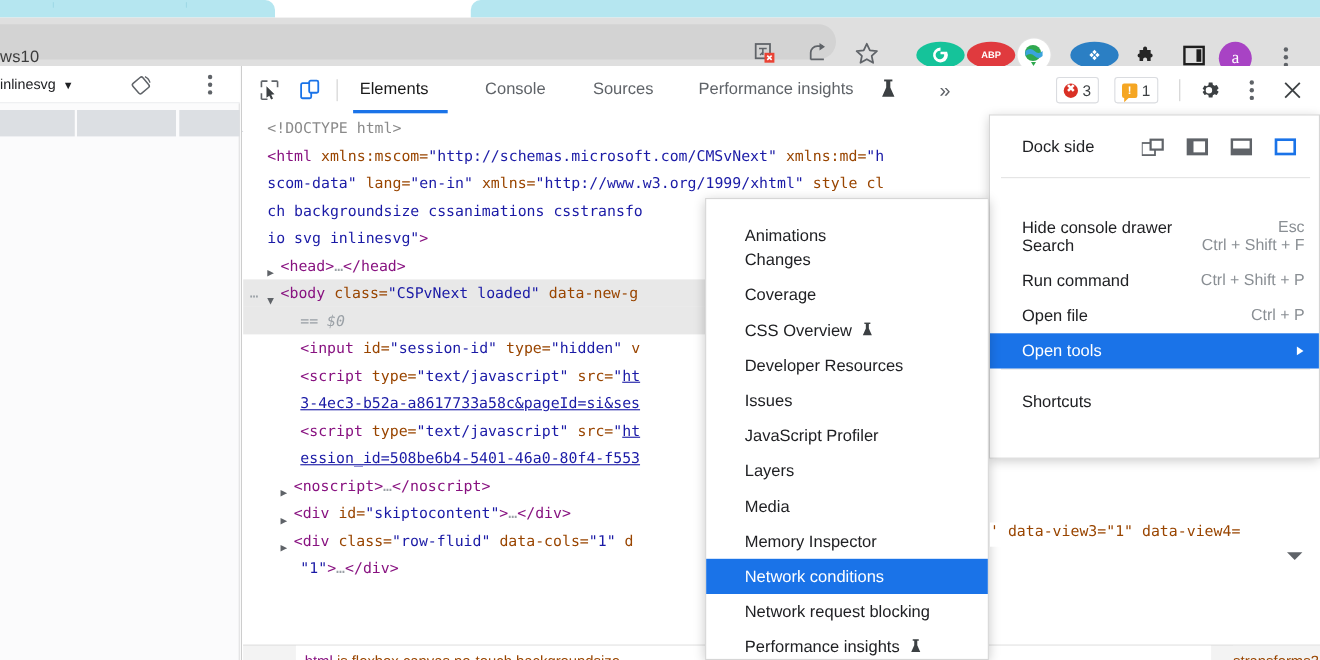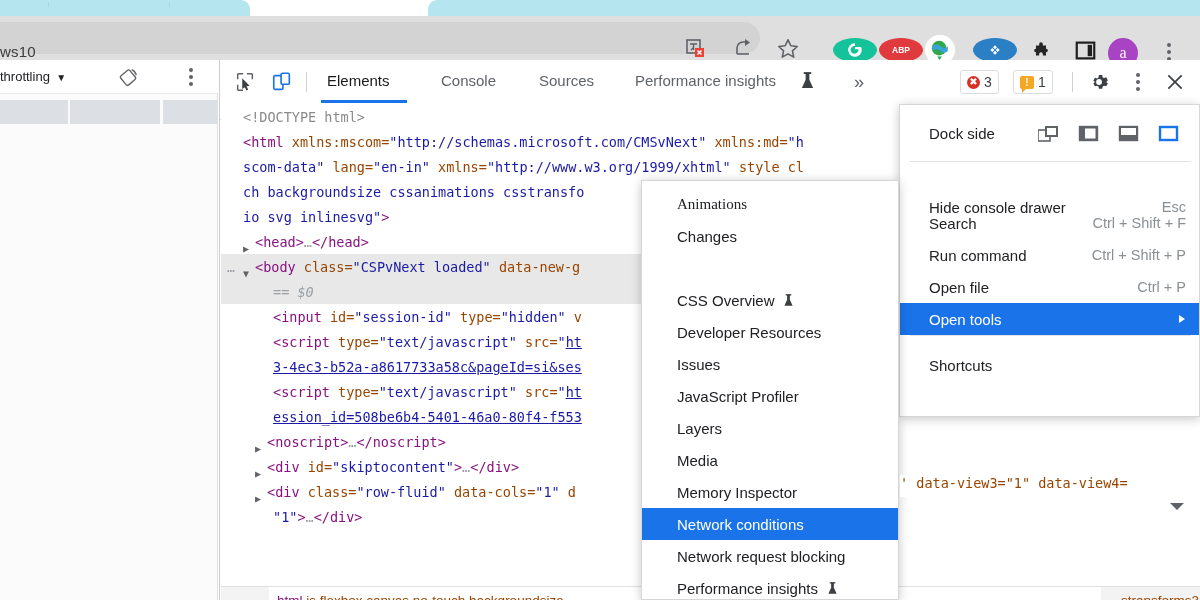--- a/index.html
+++ b/index.html
@@ -263,21 +263,21 @@
     <div class="kebab" style="left:1167px;top:27px;">
       <i></i>
         <i></i>
         <i></i>
     </div>
   </div>
 
   <div class="devpane">
     <div class="devbar">
       <div class="devbar-label">
-        <span>throttling</span>
+        <span>inlinesvg</span>
         <span style="font-size:10px;">&nbsp;▼</span>
       </div>
       <div style="position:absolute;left:118px;top:6px;">
         <svg width="22" height="22" viewBox="0 0 24 24">
           <rect x="4" y="6" width="13" height="13" rx="2" fill="none" stroke="#5f6368" stroke-width="1.5" transform="rotate(-40 11 12)"></rect>
           <path d="M15 4 a9 9 0 0 1 5 6" fill="none" stroke="#5f6368" stroke-width="1.4"></path>
         </svg>
       </div>
       <div class="kebab" style="left:189px;top:8px;">
         <i></i>
@@ -418,25 +418,28 @@
     <div class="mi hl" style="top:198px;">
       <span class="lbl">Open tools</span>
       <span class="arrow-r"></span>
     </div>
     <div class="mi" style="top:244px;padding-left:16px;">
       <span class="lbl">Shortcuts</span>
     </div>
   </div>
 
   <div class="menu-sub" id="submenu">
-      <div class="si" style="top: 7px; font-family: Liberation Serif, serif;">
+      <div class="si" style="top: 17px;">
         <span class="lbl">Animations</span>
       </div>
       <div class="si" style="top: 39px;">
         <span class="lbl">Changes</span>
+      </div>
+      <div class="si" style="top: 71px;">
+        <span class="lbl">Coverage</span>
       </div>
       <div class="si" style="top: 103px;">
         <span class="lbl">CSS Overview<span class="flask">&nbsp;<svg width="11" height="14" viewBox="0 0 16 20" style="vertical-align:-2px">
               <path d="M6 1 h4 v7 l4 9 h-12 l4-9 z" fill="#3c4043"></path>
               <rect x="4" y="0" width="8" height="2" fill="#3c4043"></rect>
             </svg></span></span>
       </div>
       <div class="si" style="top: 135px;">
         <span class="lbl">Developer Resources</span>
       </div>

